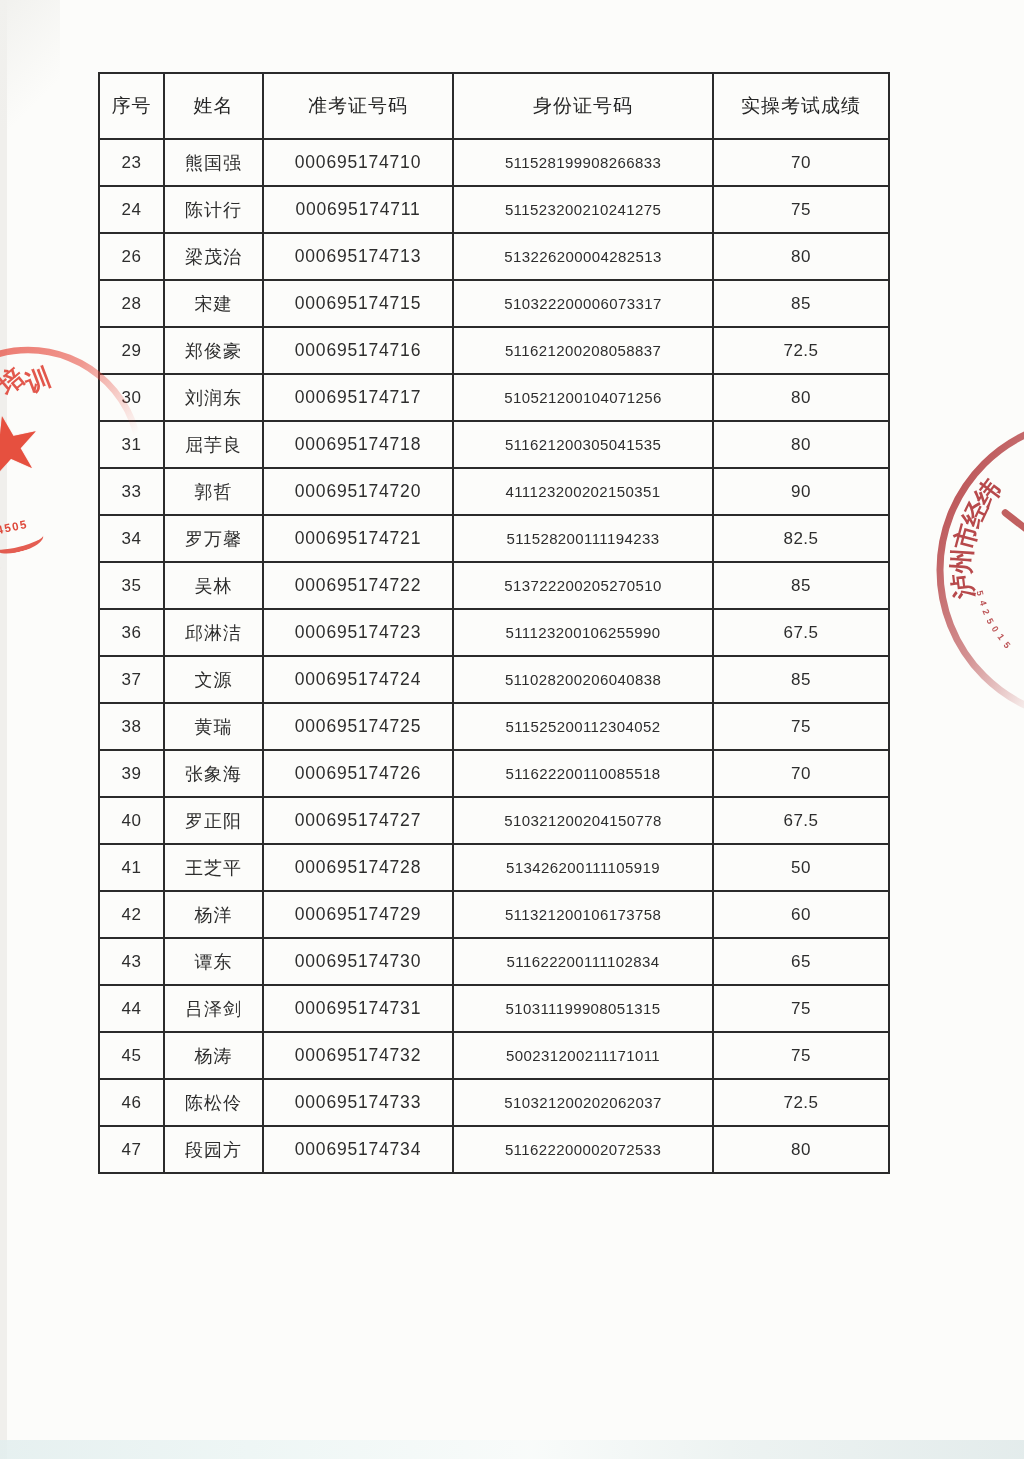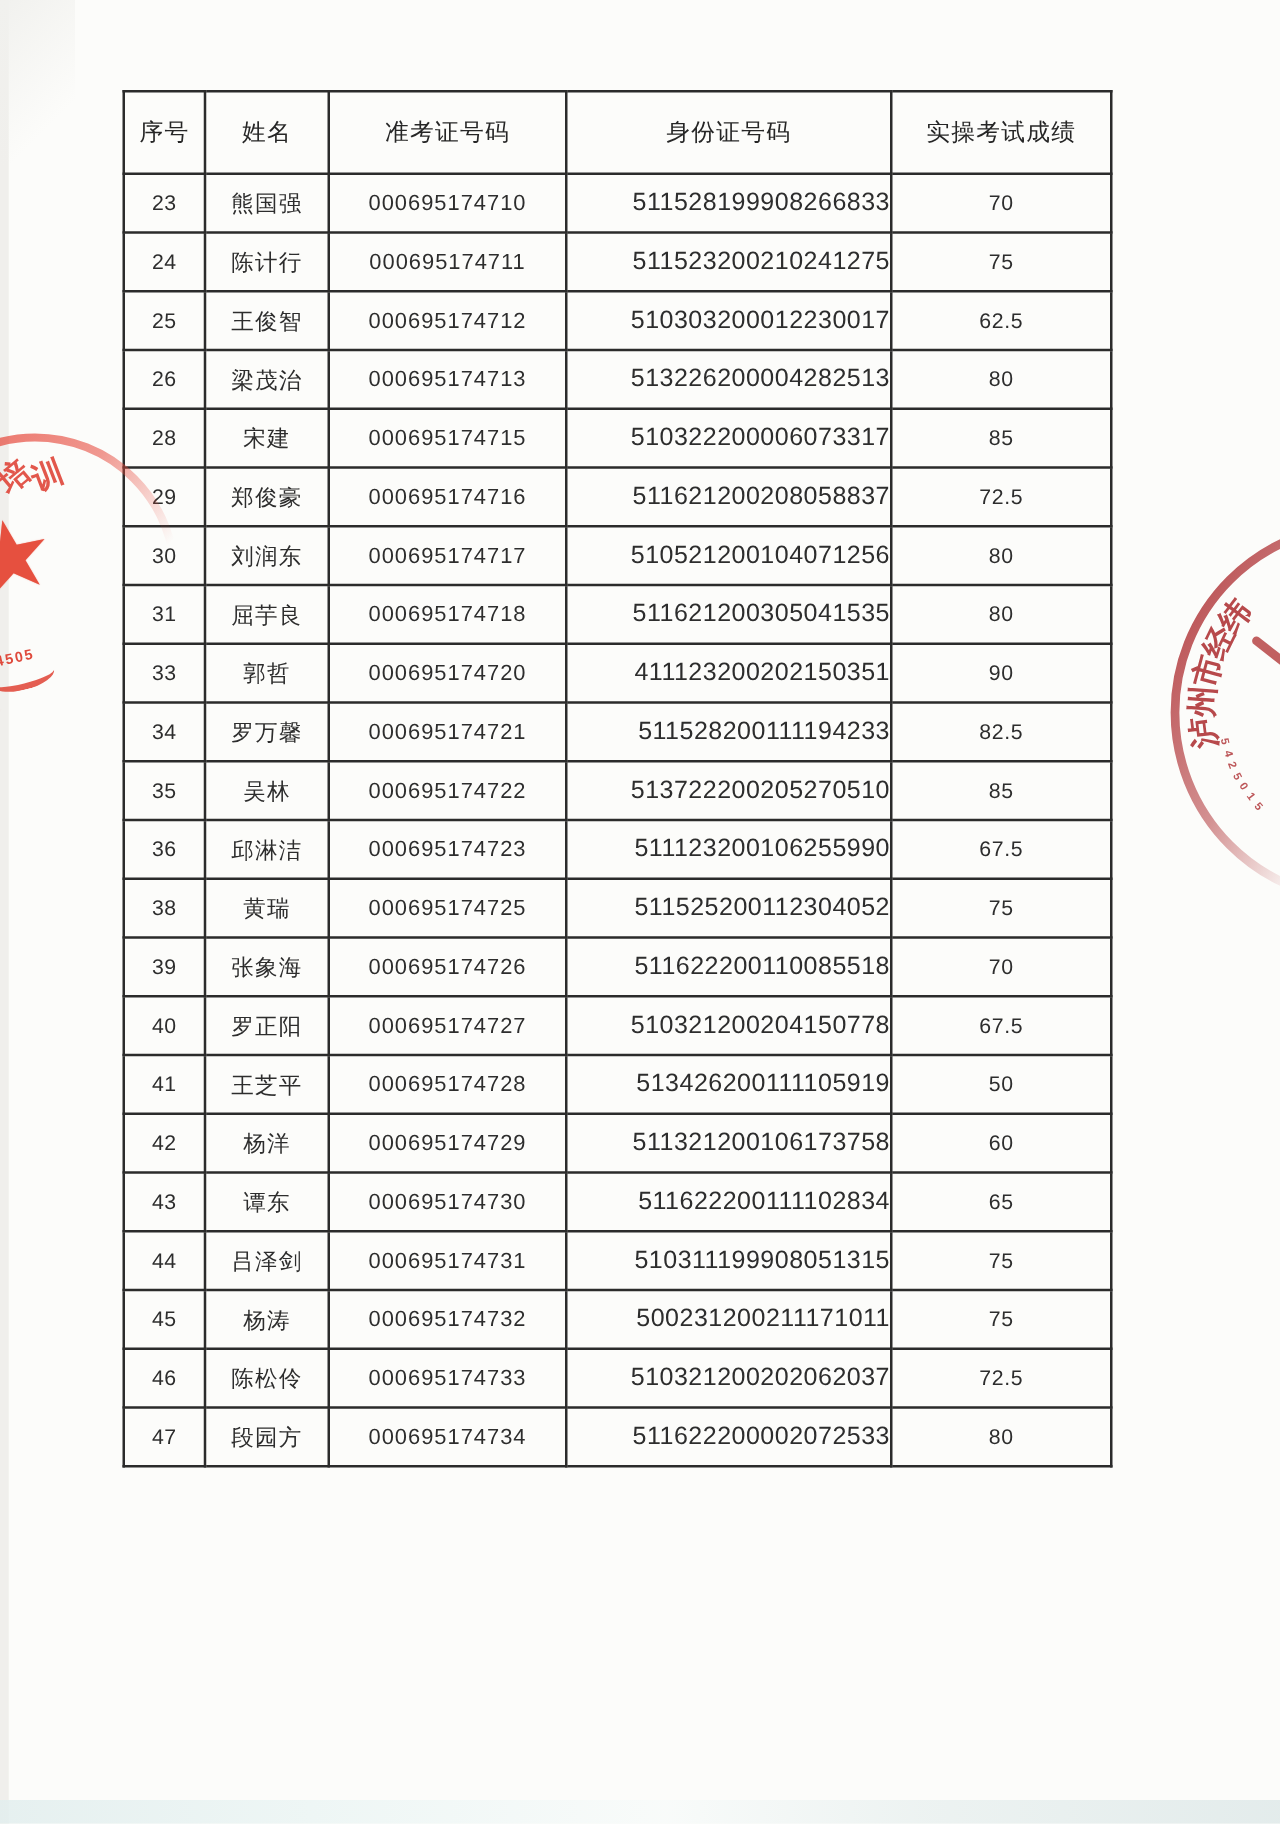--- a/index.html
+++ b/index.html
@@ -34,21 +34,21 @@
     text-align:center;vertical-align:middle;
     padding:0;overflow:hidden;white-space:nowrap;
   }
   .score-table thead th{
     height:64px;font-size:19px;font-weight:500;letter-spacing:1px;color:#262626;
   }
   .score-table tbody td{height:45px;}
   td.c-index{font-size:17px;letter-spacing:.5px;text-align:center;}
   td.c-name{font-size:18px;letter-spacing:1px;}
   td.c-ticket{font-size:17.5px;letter-spacing:.8px;margin-top:43px;}
-  td.c-id{font-size:20px;letter-spacing:.4px;text-align:right;}
+  td.c-id{font-size:15px;letter-spacing:.4px;}
   td.c-score{font-size:17px;letter-spacing:.5px;margin-left:44px;}
   
   .stamp-layer{position:absolute;left:0;top:0;width:100%;height:100%;pointer-events:none;}
   .stamp-ring{position:absolute;}
   .stamp-char{
     position:absolute;
     font-weight:700;
     transform-origin:center;
     font-family:"Liberation Sans","DejaVu Sans",sans-serif;
     white-space:nowrap;
@@ -108,27 +108,20 @@
         <td class="c-score">70</td>
       </tr>
       <tr>
         <td class="c-index">24</td>
         <td class="c-name">陈计行</td>
         <td class="c-ticket">000695174711</td>
         <td class="c-id">511523200210241275</td>
         <td class="c-score">75</td>
       </tr>
       <tr>
-        <td class="c-index">25</td>
-        <td class="c-name">王俊智</td>
-        <td class="c-ticket">000695174712</td>
-        <td class="c-id">510303200012230017</td>
-        <td class="c-score">62.5</td>
-      </tr>
-      <tr>
         <td class="c-index">26</td>
         <td class="c-name">梁茂治</td>
         <td class="c-ticket">000695174713</td>
         <td class="c-id">513226200004282513</td>
         <td class="c-score">80</td>
       </tr>
       <tr>
         <td class="c-index">28</td>
         <td class="c-name">宋建</td>
         <td class="c-ticket">000695174715</td>
@@ -176,20 +169,27 @@
         <td class="c-ticket">000695174722</td>
         <td class="c-id">513722200205270510</td>
         <td class="c-score">85</td>
       </tr>
       <tr>
         <td class="c-index">36</td>
         <td class="c-name">邱淋洁</td>
         <td class="c-ticket">000695174723</td>
         <td class="c-id">511123200106255990</td>
         <td class="c-score">67.5</td>
+      </tr>
+      <tr>
+        <td class="c-index">37</td>
+        <td class="c-name">文源</td>
+        <td class="c-ticket">000695174724</td>
+        <td class="c-id">511028200206040838</td>
+        <td class="c-score">85</td>
       </tr>
       <tr>
         <td class="c-index">38</td>
         <td class="c-name">黄瑞</td>
         <td class="c-ticket">000695174725</td>
         <td class="c-id">511525200112304052</td>
         <td class="c-score">75</td>
       </tr>
       <tr>
         <td class="c-index">39</td>

